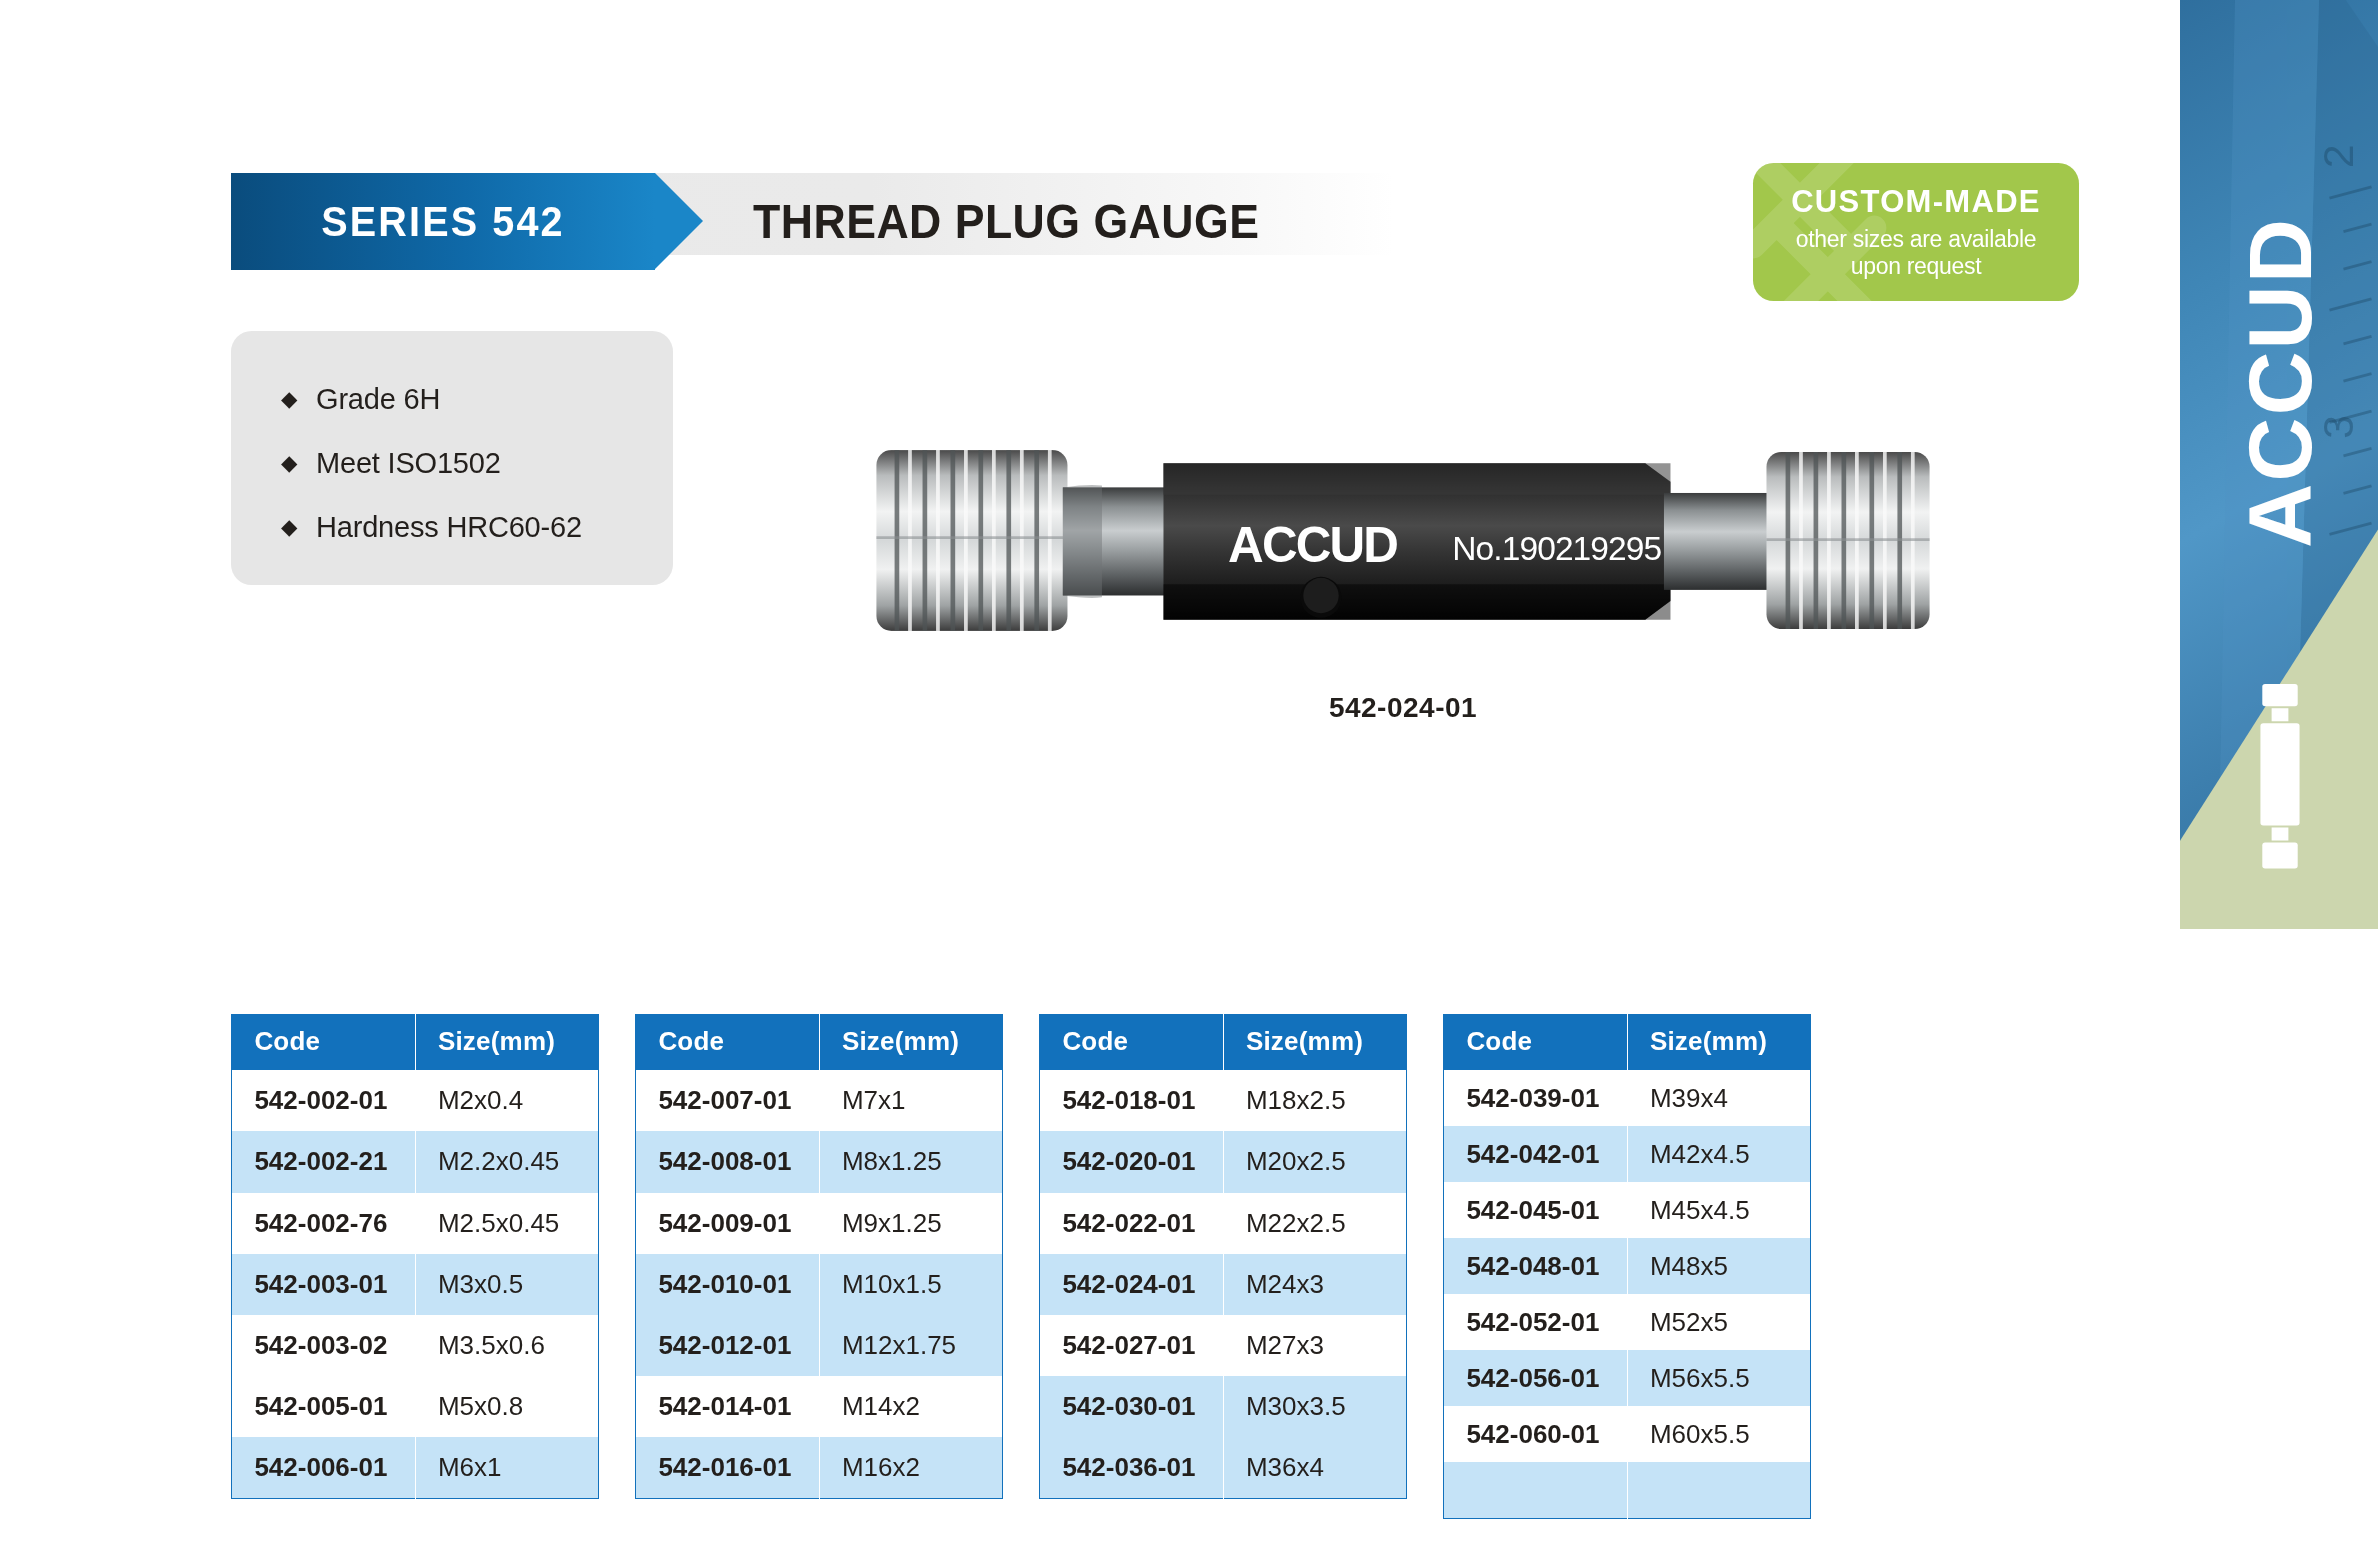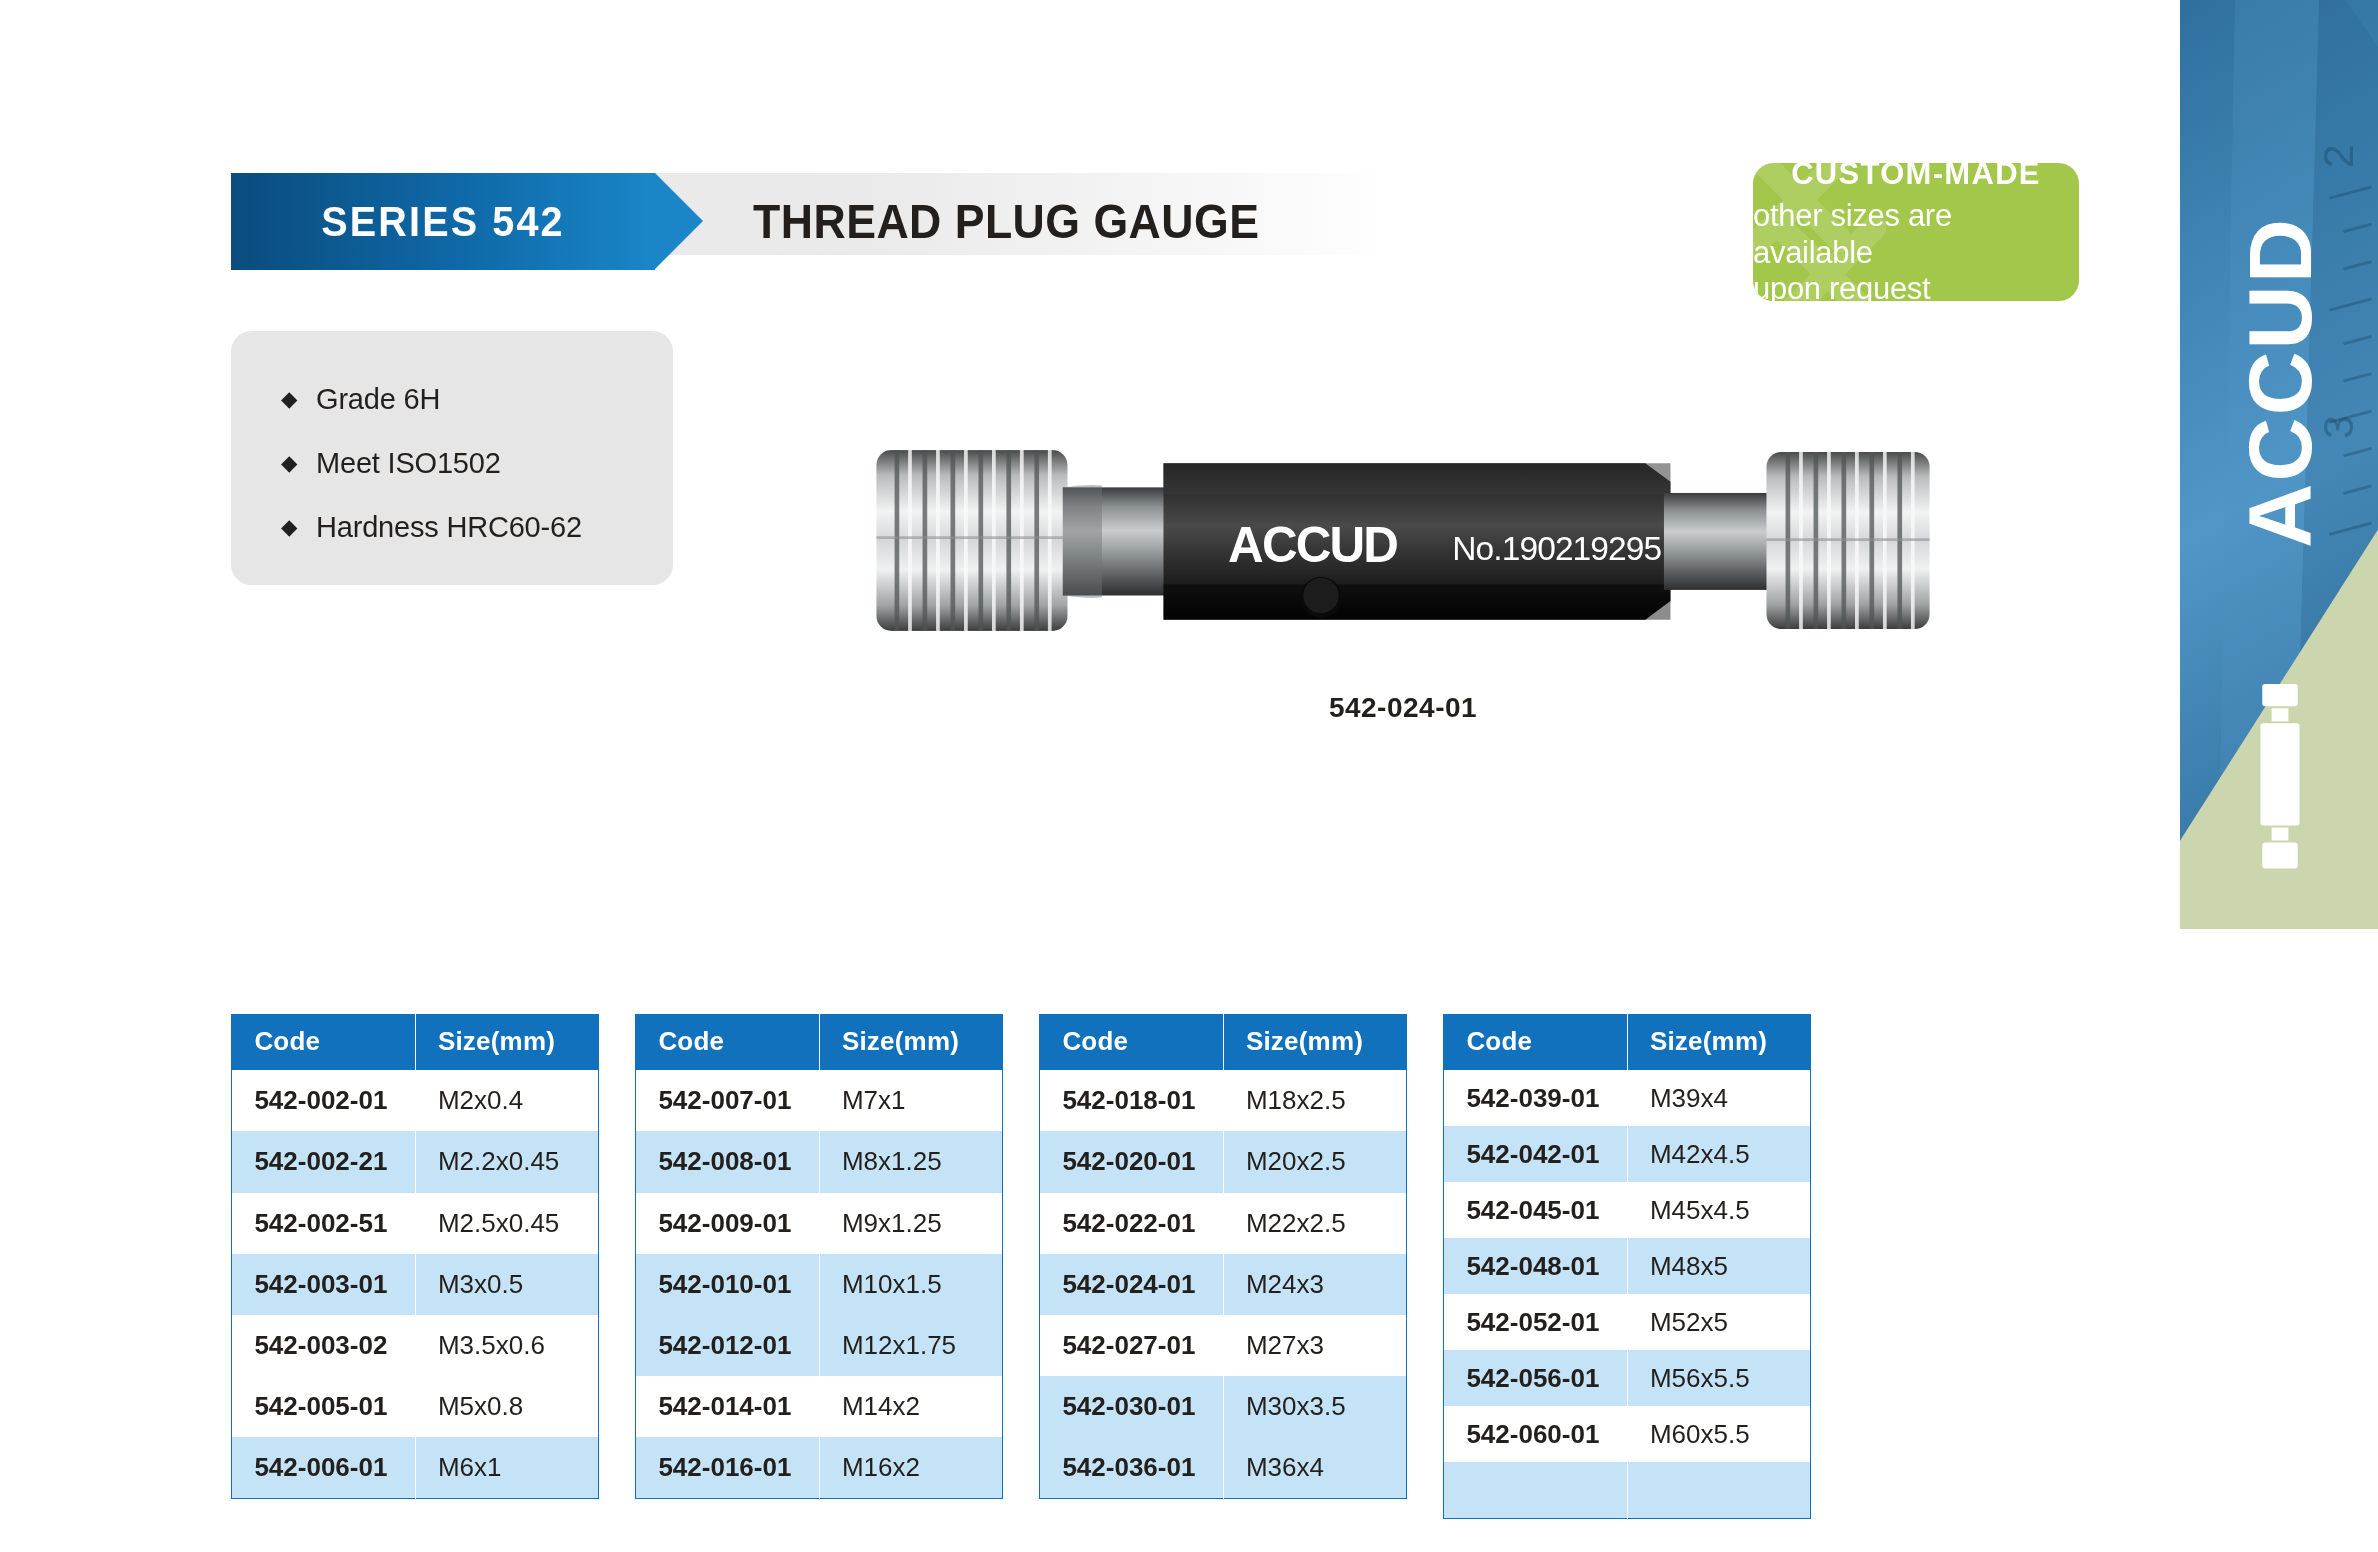--- a/index.html
+++ b/index.html
@@ -28,22 +28,22 @@
                 transform:scaleX(0.93); transform-origin:left center; }
 
   
   .badge { position:absolute; left:1753px; top:163px; width:326px; height:138px;
            background:#a2c74b; border-radius:20.5px; overflow:hidden;
            display:flex; flex-direction:column; align-items:center; justify-content:center; }
   .badge-pattern { position:absolute; left:-28px; top:-18.6px; width:280px; height:186px;
                    opacity:0.13; }
   .badge-title { position:relative; color:#ffffff; font-size:31px; font-weight:bold;
                  letter-spacing:1.3px; margin-bottom:5.6px; }
-  .badge-sub { position:relative; color:#ffffff; font-size:31px; line-height:1.18;
-               text-align:left; letter-spacing:-0.3px; }
+  .badge-sub { position:relative; color:#ffffff; font-size:23px; line-height:1.18;
+               text-align:center; letter-spacing:-0.3px; }
 
   
   .feature-box { position:absolute; left:231px; top:331px; width:442px; height:254px;
                  background:#e6e6e6; border-radius:20.5px; padding:52px 0 0 50px; }
   .feature-item { display:flex; align-items:center; margin-bottom:31px; }
   .feature-bullet { color:#231f1c; font-size:21.4px; margin-right:18.6px; line-height:1; }
   .feature-label { color:#231f1c; font-size:29px; letter-spacing:-0.2px; }
 
   
   .product-wrap { position:absolute; left:867px; top:424px; width:1072px; height:233px; }
@@ -263,21 +263,21 @@
       <tbody>
         <tr class="plain">
           <td class="code">542-002-01</td>
           <td class="size">M2x0.4</td>
           </tr>
         <tr class="alt">
           <td class="code">542-002-21</td>
           <td class="size">M2.2x0.45</td>
           </tr>
         <tr class="plain">
-          <td class="code">542-002-51</td>
+          <td class="code">542-002-76</td>
           <td class="size">M2.5x0.45</td>
           </tr>
         <tr class="alt">
           <td class="code">542-003-01</td>
           <td class="size">M3x0.5</td>
           </tr>
         <tr class="plain">
           <td class="code">542-003-02</td>
           <td class="size">M3.5x0.6</td>
           </tr>

